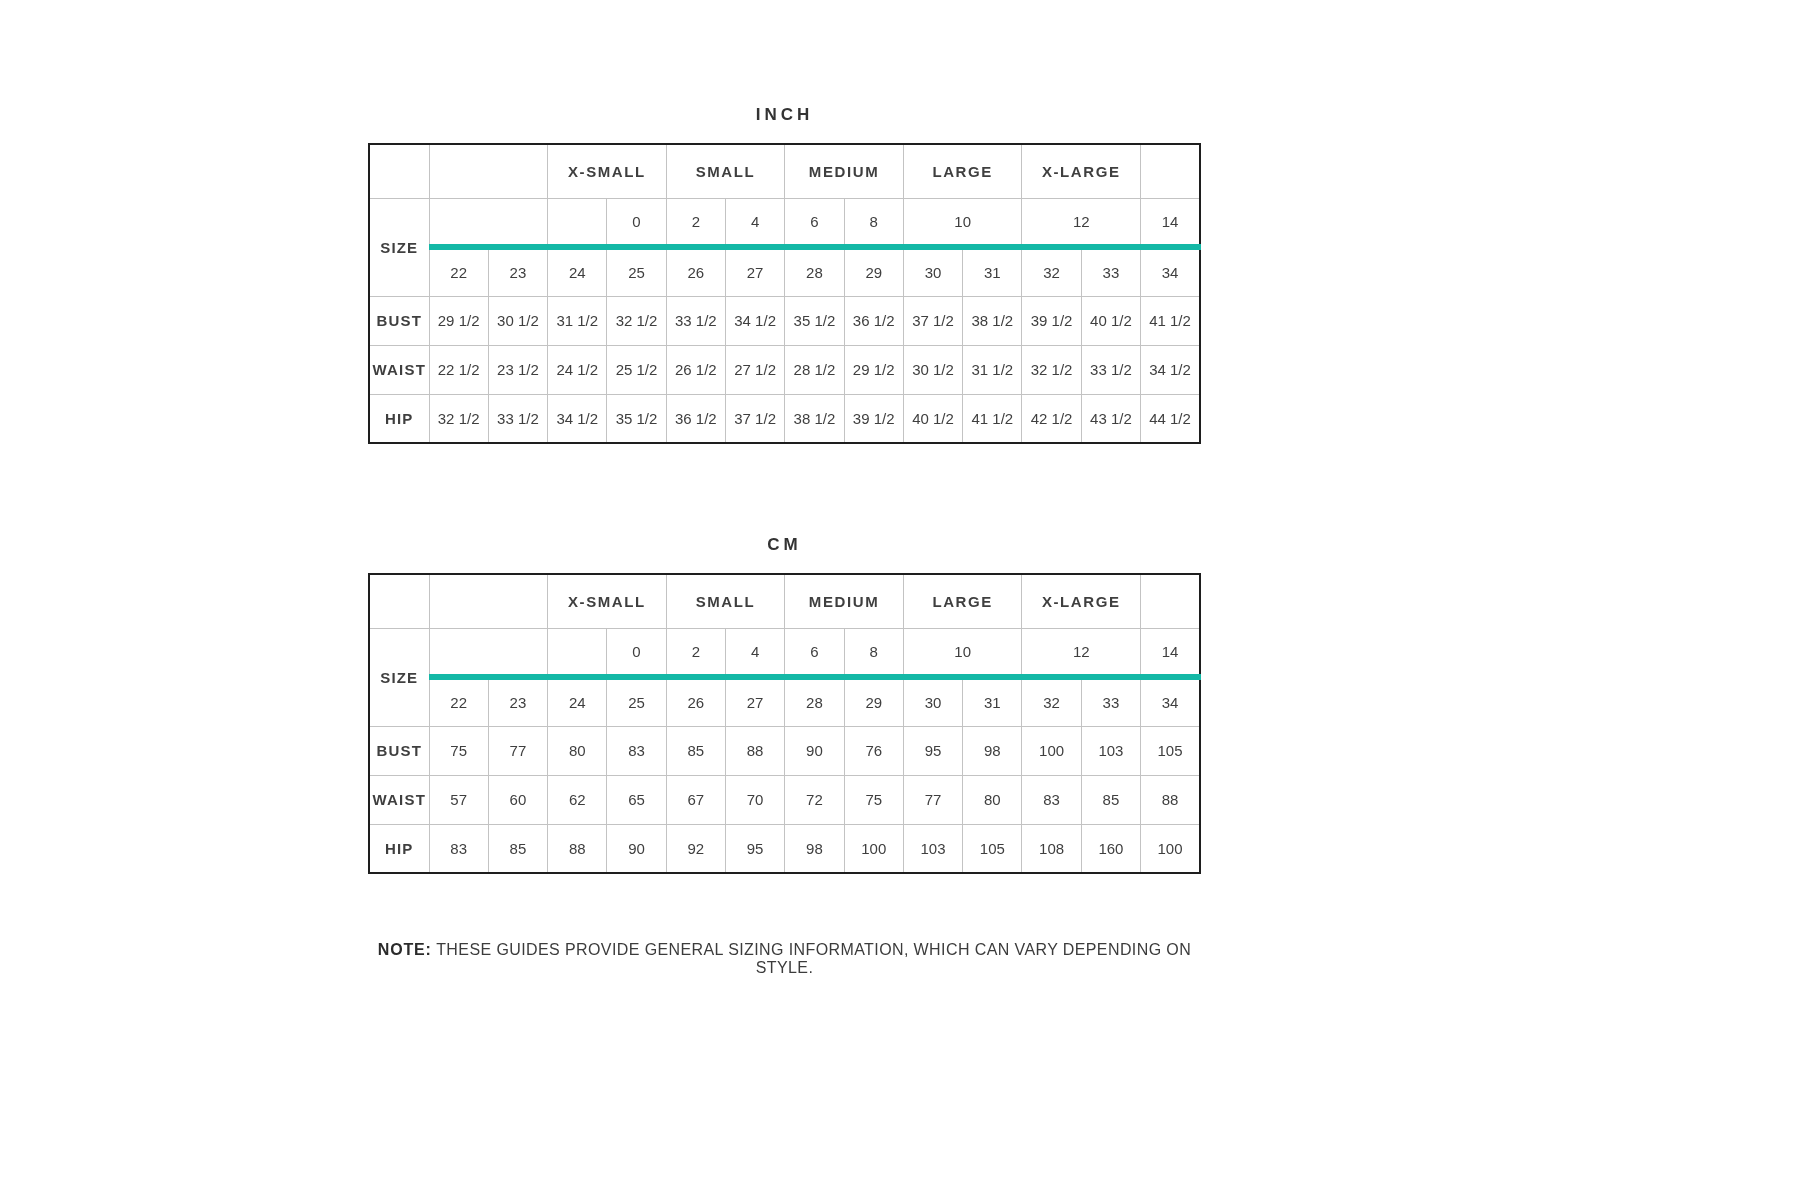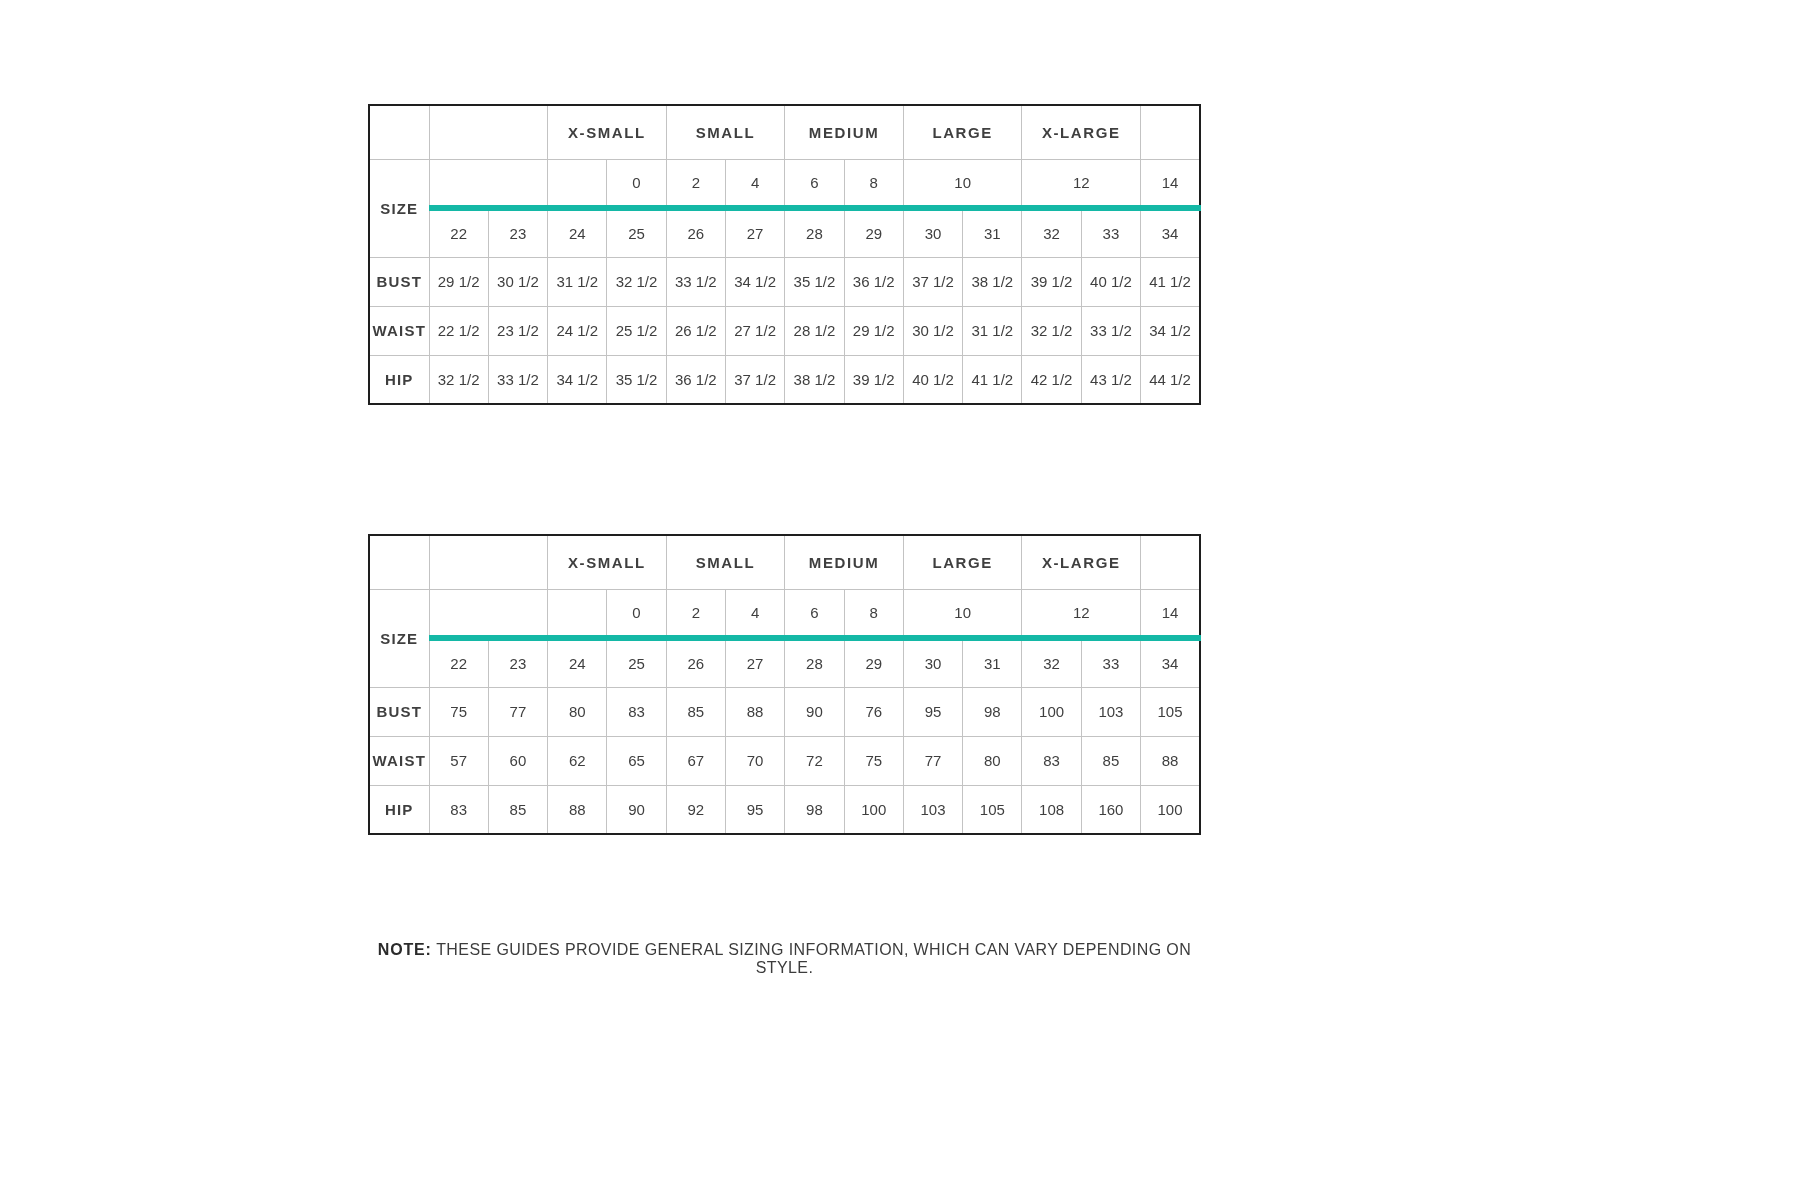--- a/index.html
+++ b/index.html
@@ -45,20 +45,21 @@
     position:absolute; top:941px; left:368px; width:833px;
     text-align:center; font-size:16px; letter-spacing:0.4px;
     color:#3c3c3c; line-height:18px;
   }
   .note .note-label { font-weight:bold; color:#2b2b2b; letter-spacing:0.8px; }
 </style>
 </head>
 <body>
 
 <div class="section" id="inch-section">
+  <div class="table-title">INCH</div>
   <div>
       <table class="size-table">
         <colgroup>
           <col style="width: 60px;">
           <col>
           <col>
           <col>
           <col>
           <col>
           <col>
@@ -156,20 +157,21 @@
             <td class="meas">42 1/2</td>
             <td class="meas">43 1/2</td>
             <td class="meas">44 1/2</td>
           </tr>
         </tbody>
       </table>
     </div>
 </div>
 
 <div class="section" id="cm-section">
+  <div class="table-title">CM</div>
   <div>
       <table class="size-table">
         <colgroup>
           <col style="width: 60px;">
           <col>
           <col>
           <col>
           <col>
           <col>
           <col>

